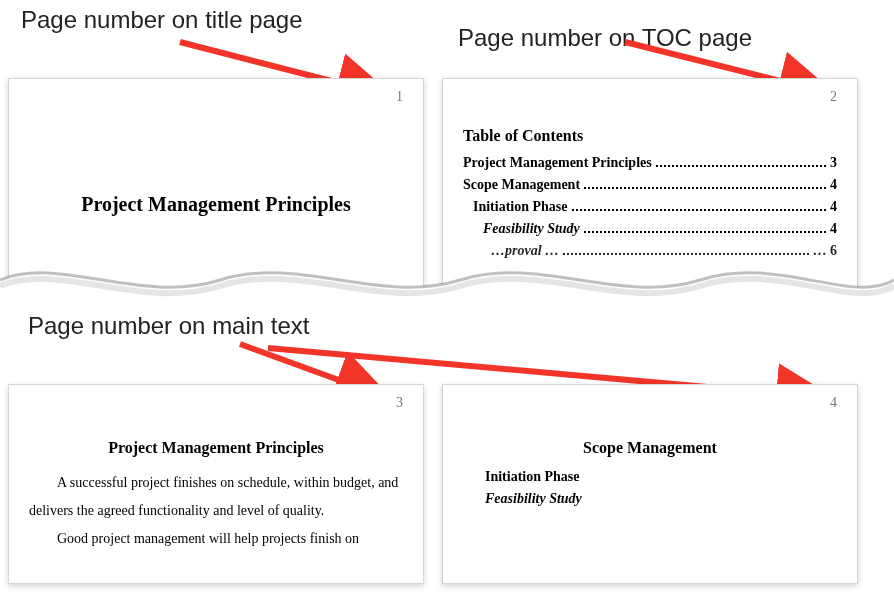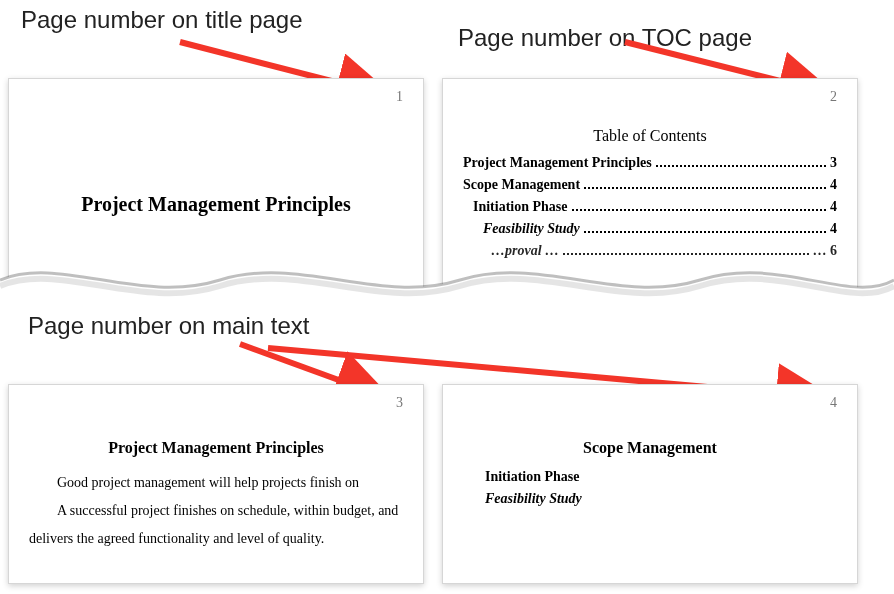--- a/index.html
+++ b/index.html
@@ -41,22 +41,21 @@
     color: #777;
     font-family: "Times New Roman", serif;
   }
   .title-page .doc-title {
     font-size: 20px;
     font-weight: bold;
     text-align: center;
     margin-top: 100px;
   }
   .toc-page .toc-title {
-    text-align: center;
-    font-weight: normal;
+    font-weight: bold;
     font-size: 16px;
     margin-top: 34px;
     margin-bottom: 10px;
   }
   .toc-row {
     display: flex;
     align-items: baseline;
     font-size: 14px;
     margin: 6px 0;
   }
@@ -165,22 +164,22 @@
 <svg class="arrow" style="left:0; top:0;" width="894" height="594">
   <line x1="240" y1="344" x2="388" y2="398" stroke="#f33529" stroke-width="6" marker-end="url(#ah)"></line>
 </svg>
 <svg class="arrow" style="left:0; top:0;" width="894" height="594">
   <line x1="268" y1="348" x2="830" y2="398" stroke="#f33529" stroke-width="6" marker-end="url(#ah)"></line>
 </svg>
 
 <div class="page chapter-page" style="left:8px; top:384px; width:416px; height:200px;">
   <div class="pgnum">3</div>
   <div class="ch-title">Project Management Principles</div>
+  <div class="ch-body">A successful project finishes on schedule, within budget, and delivers the agreed functionality and level of quality.</div>
   <div class="ch-body">Good project management will help projects finish on</div>
-  <div class="ch-body">A successful project finishes on schedule, within budget, and delivers the agreed functionality and level of quality.</div>
 </div>
 
 <div class="page chapter-page" style="left:442px; top:384px; width:416px; height:200px;">
   <div class="pgnum">4</div>
   <div class="ch-title">Scope Management</div>
   <div class="sub-h1" style="padding-left:22px;">Initiation Phase</div>
   <div class="sub-h2" style="padding-left:22px;">Feasibility Study</div>
 </div>
 
 </body></html>

